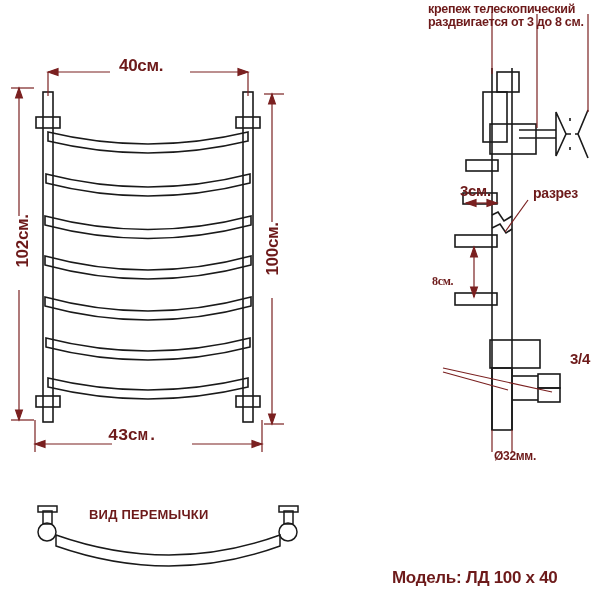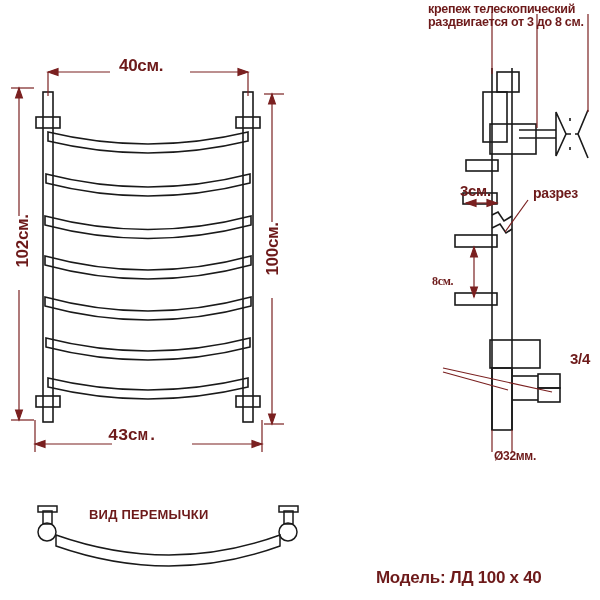--- a/index.html
+++ b/index.html
@@ -54,21 +54,21 @@
   }
   .t-3cm { left: 460px; top: 183px; font-size: 15px; }
   .t-razrez { left: 533px; top: 186px; font-size: 14px; }
   .t-8cm { left: 432px; top: 275px; font-size: 12px; font-family: Liberation Serif, serif; }
   .t-podkl {
     left: 357px; top: 356px; font-size: 14px;
     line-height: 1.25;
   }
   .t-34 { left: 542px; top: 351px; font-size: 15px; margin-left: 28px; }
   .t-diam { left: 494px; top: 450px; font-size: 12px; }
-  .t-model { left: 376px; top: 569px; font-size: 17px; text-align: center; }
+  .t-model { left: 392px; top: 569px; font-size: 17px; text-align: center; }
 </style>
 </head>
 <body>
 
 <div id="page">
 
   <svg class="drawing" viewBox="0 0 600 600">
 
     <g fill="none" stroke="#1a1a1a" stroke-width="1.6">
 

